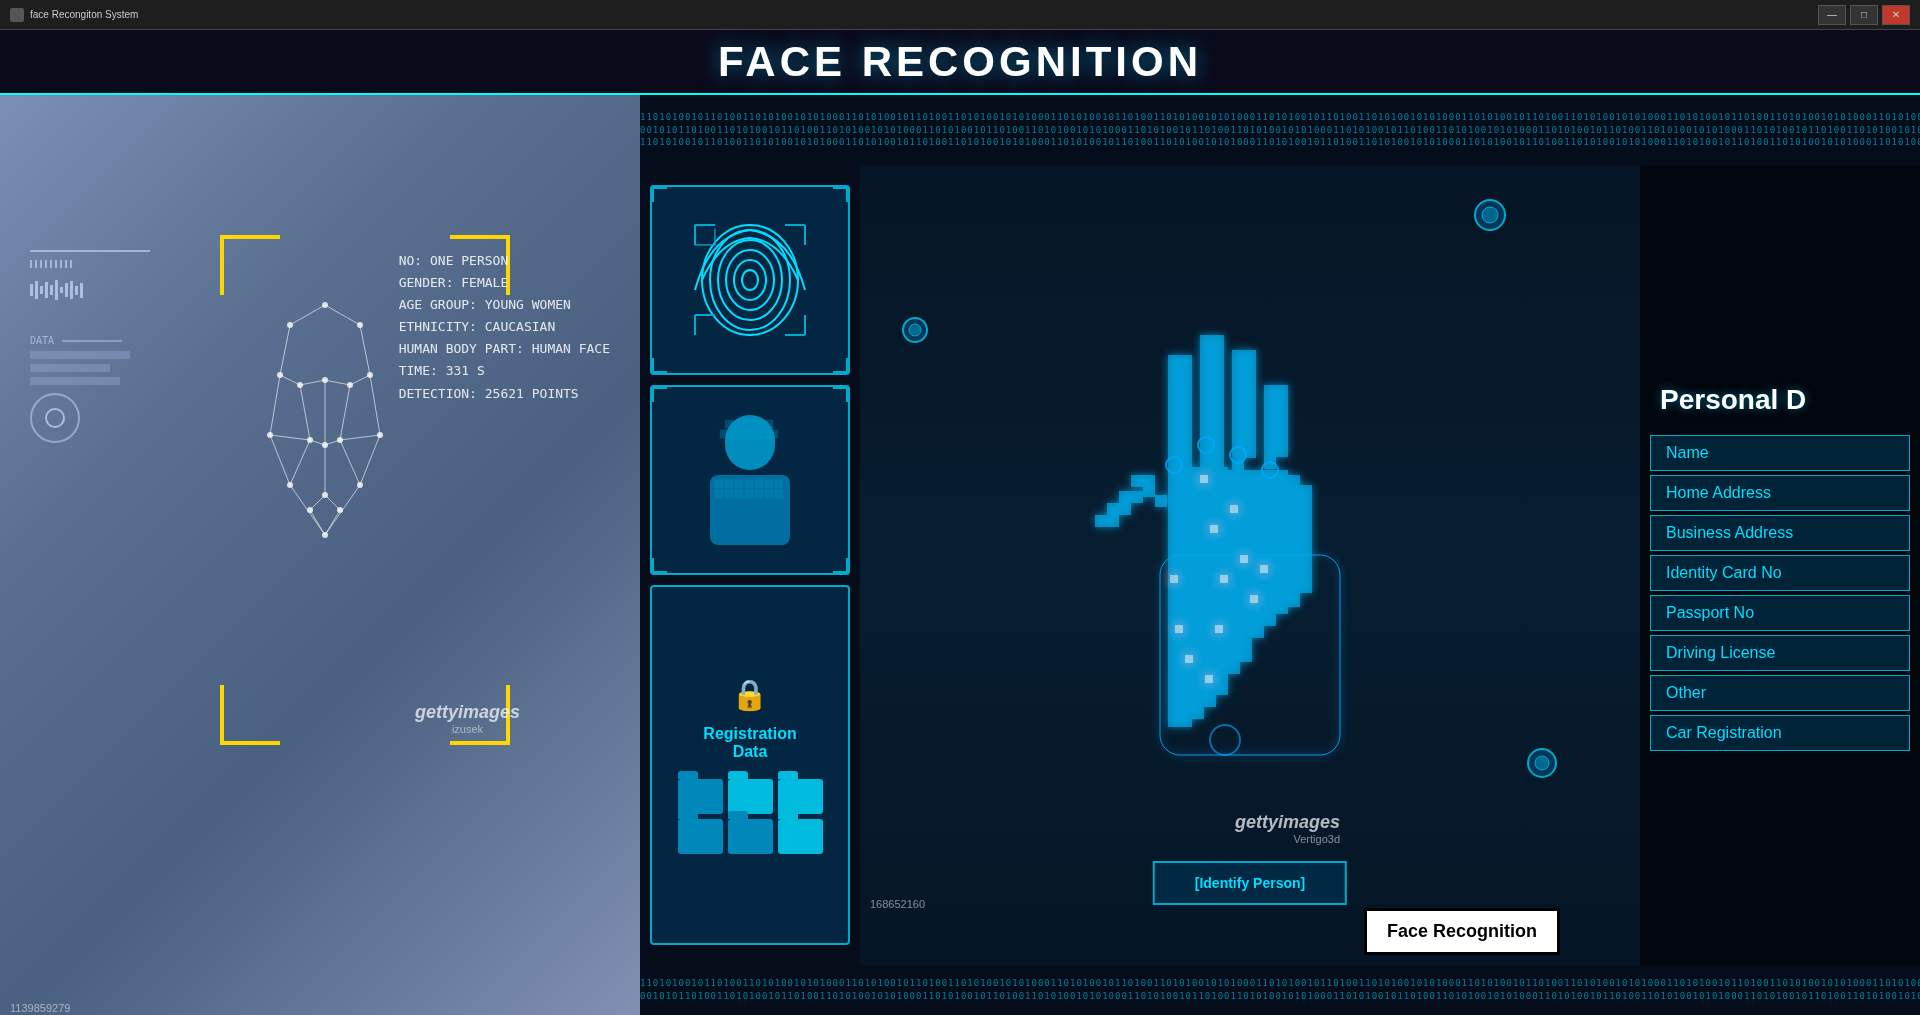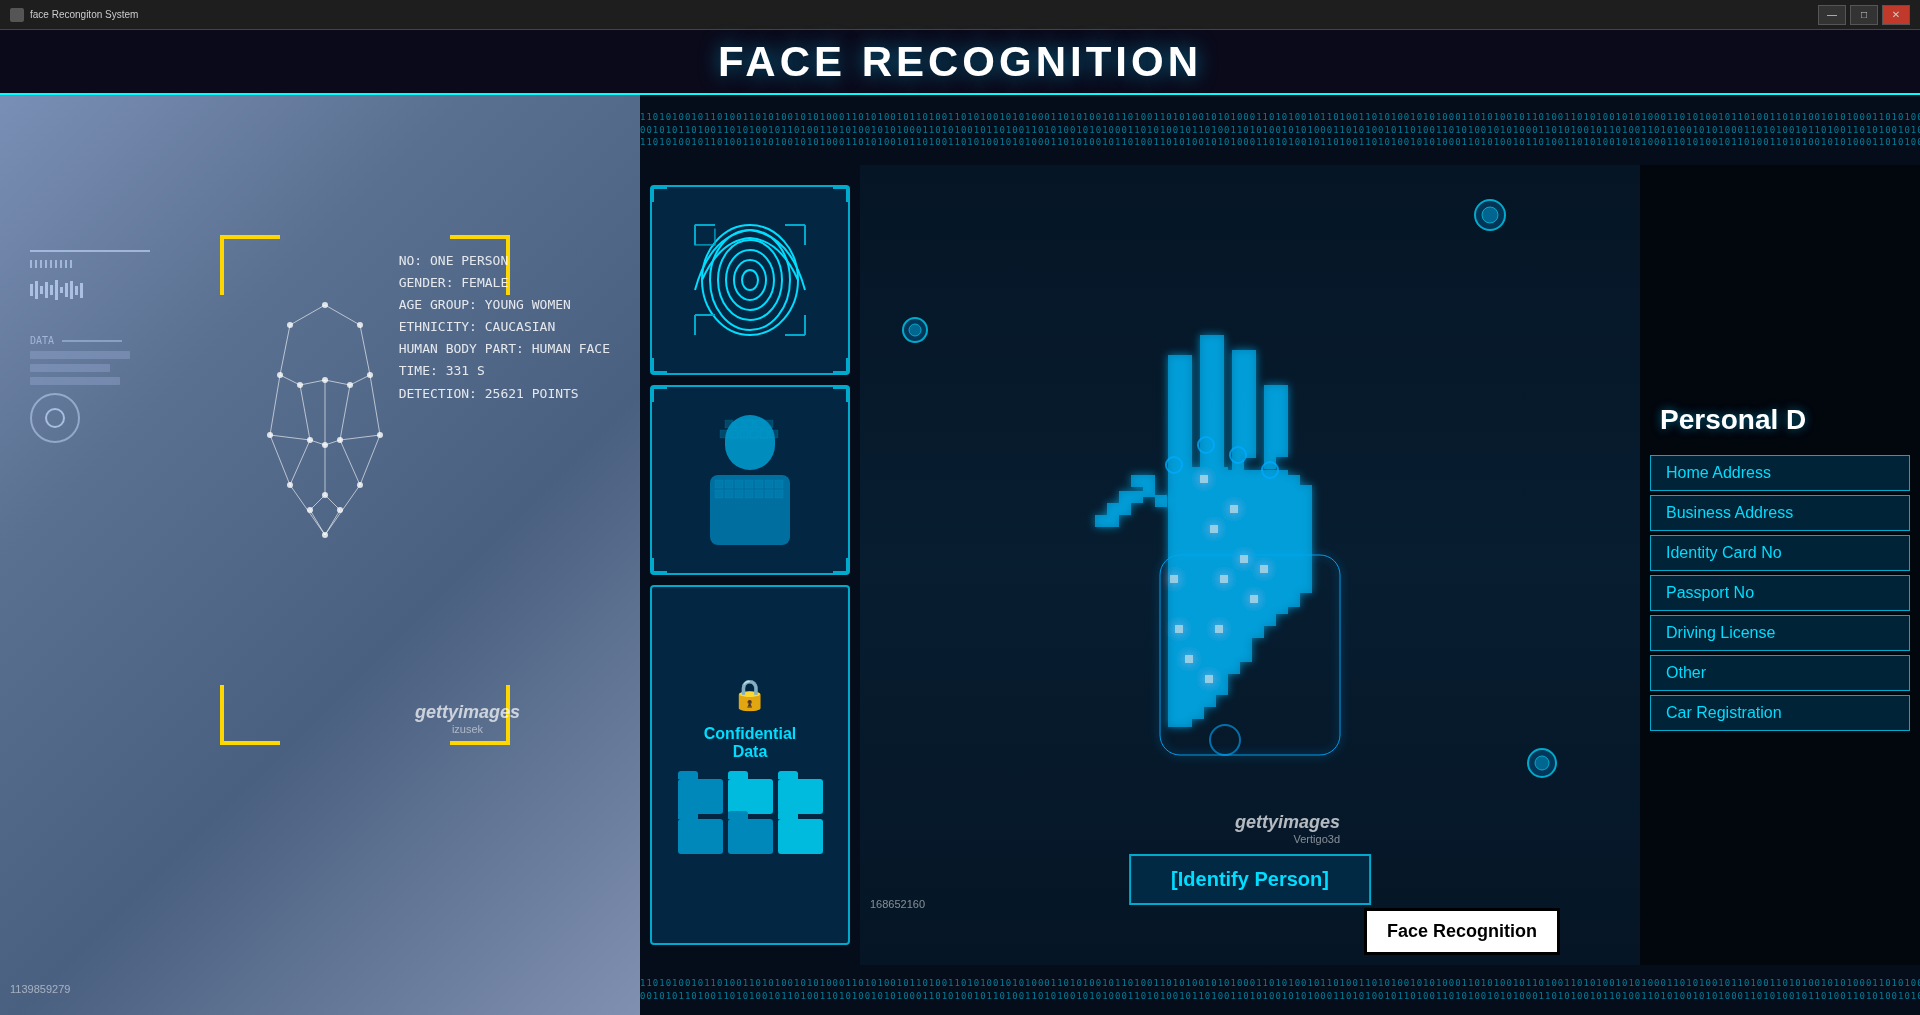--- a/index.html
+++ b/index.html
@@ -217,21 +217,21 @@
     }
     .getty-logo-left span { font-weight: 900; }
     .getty-sub-left {
       font-size: 11px;
       color: rgba(255,255,255,0.5);
     }
 
     
     .watermark-num {
       position: absolute;
-      bottom: 20px;
+      bottom: 1px;
       left: 10px;
       font-size: 11px;
       color: rgba(255,255,255,0.5);
     }
 
     
     .right-panel {
       width: 1280px;
       height: 100%;
       background: #050d1a;
@@ -371,21 +371,21 @@
 
     
     .identify-btn {
       position: absolute;
       bottom: 60px;
       left: 50%;
       transform: translateX(-50%);
       background: rgba(0, 50, 80, 0.7);
       border: 2px solid #00aacc;
       color: #0df;
-      font-size: 20px;
+      font-size: 14px;
       font-weight: bold;
       padding: 12px 40px;
       cursor: pointer;
       white-space: nowrap;
     }
 
     
     .face-recognition-badge {
       position: absolute;
       bottom: 10px;
@@ -737,21 +737,21 @@
               <rect x="60" y="80" width="8" height="8"></rect>
               <rect x="70" y="80" width="8" height="8"></rect>
               <rect x="80" y="80" width="8" height="8"></rect>
             </g>
           </svg>
         </div>
 
         <div class="biometric-panel confidential-panel">
           <div class="confidential-icon">🔒</div>
           <div class="confidential-text">
-            <span>Confidential</span><br>
+            <span>Registration</span><br>
             <span>Data</span>
           </div>
           <div class="confidential-folders">
             <div class="folder-icon"></div>
             <div class="folder-icon light"></div>
             <div class="folder-icon light"></div>
             <div class="folder-icon"></div>
             <div class="folder-icon"></div>
             <div class="folder-icon light"></div>
           </div>
@@ -1123,20 +1123,23 @@
           <div class="getty-sub-right">Vertigo3d</div>
         </div>
 
         <div class="watermark-num-right">168652160</div>
       </div>
 
       <div class="right-data-panel">
         <div class="personal-data-header">Personal D</div>
 
         <div class="data-field">
+          <span>Name</span>
+        </div>
+        <div class="data-field">
           <span>Home Address</span>
         </div>
         <div class="data-field">
           <span>Business Address</span>
         </div>
         <div class="data-field">
           <span>Identity Card No</span>
         </div>
         <div class="data-field">
           <span>Passport No</span>

